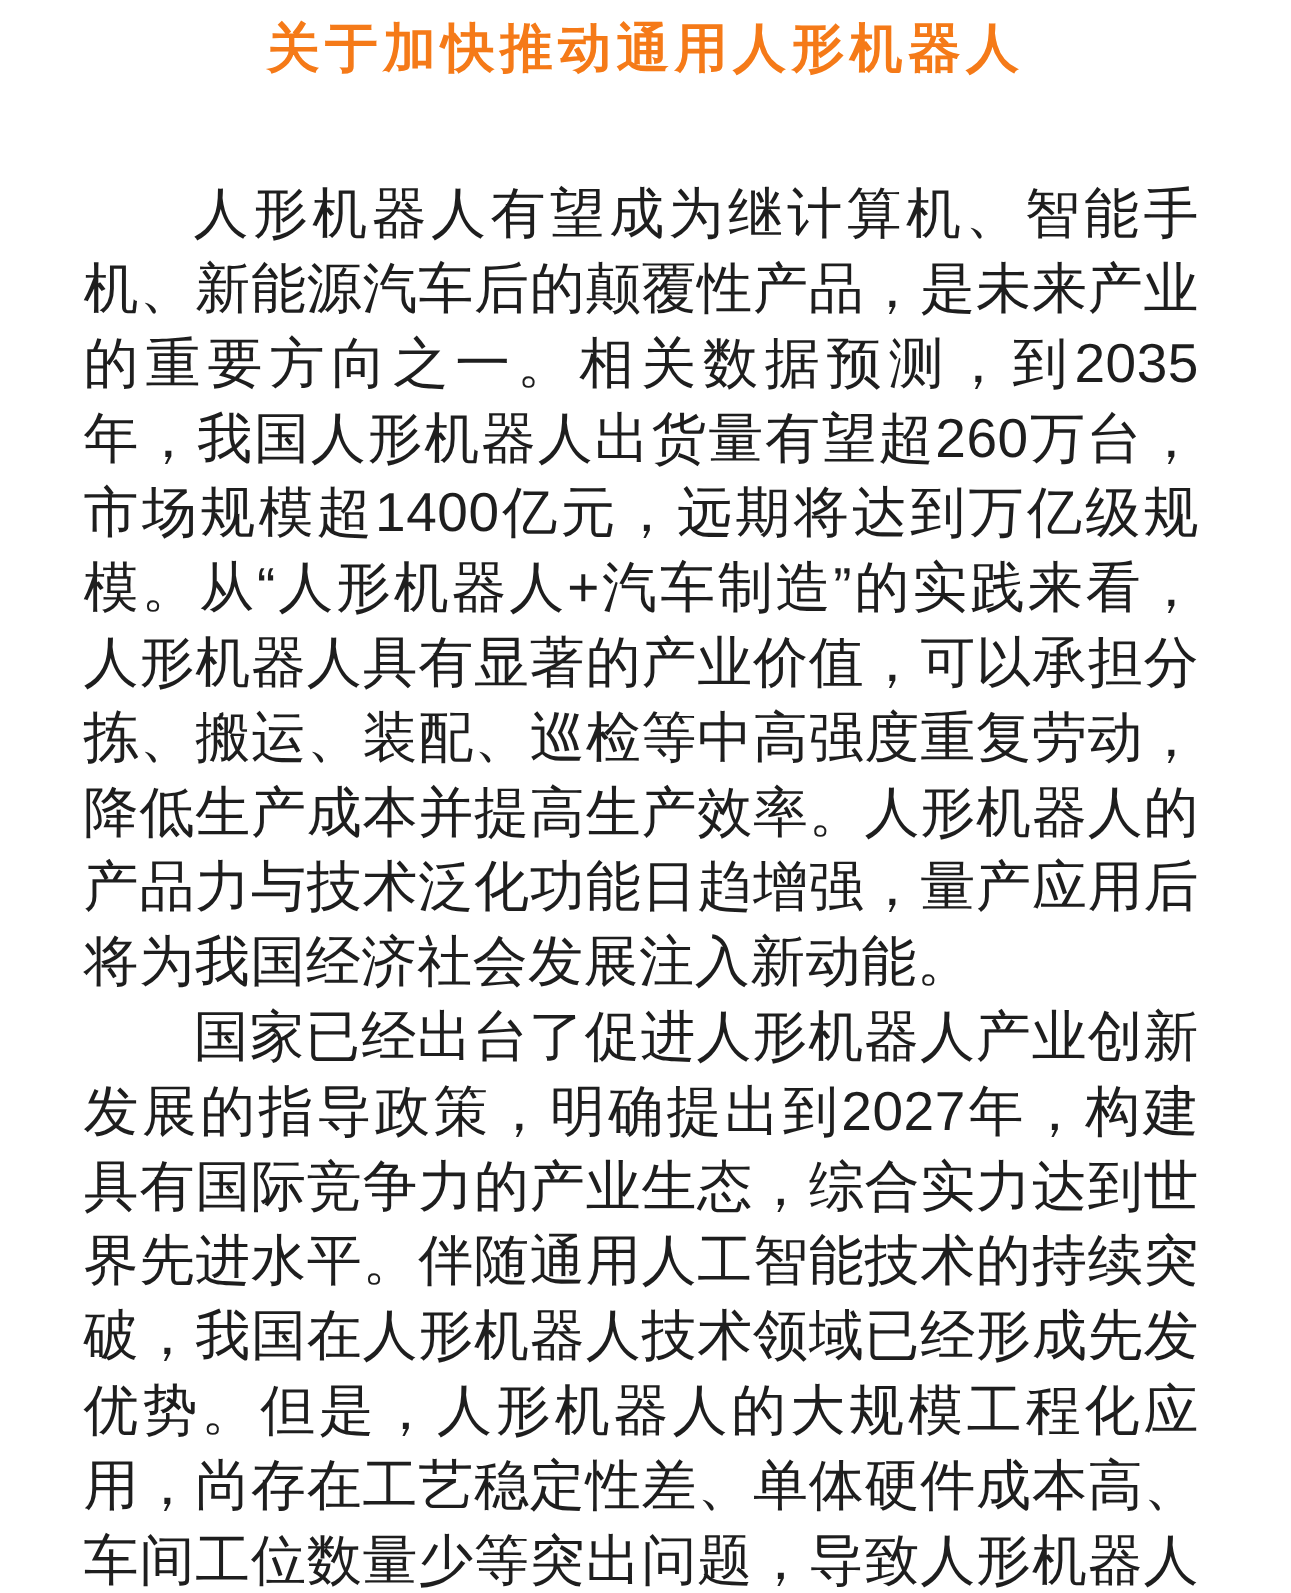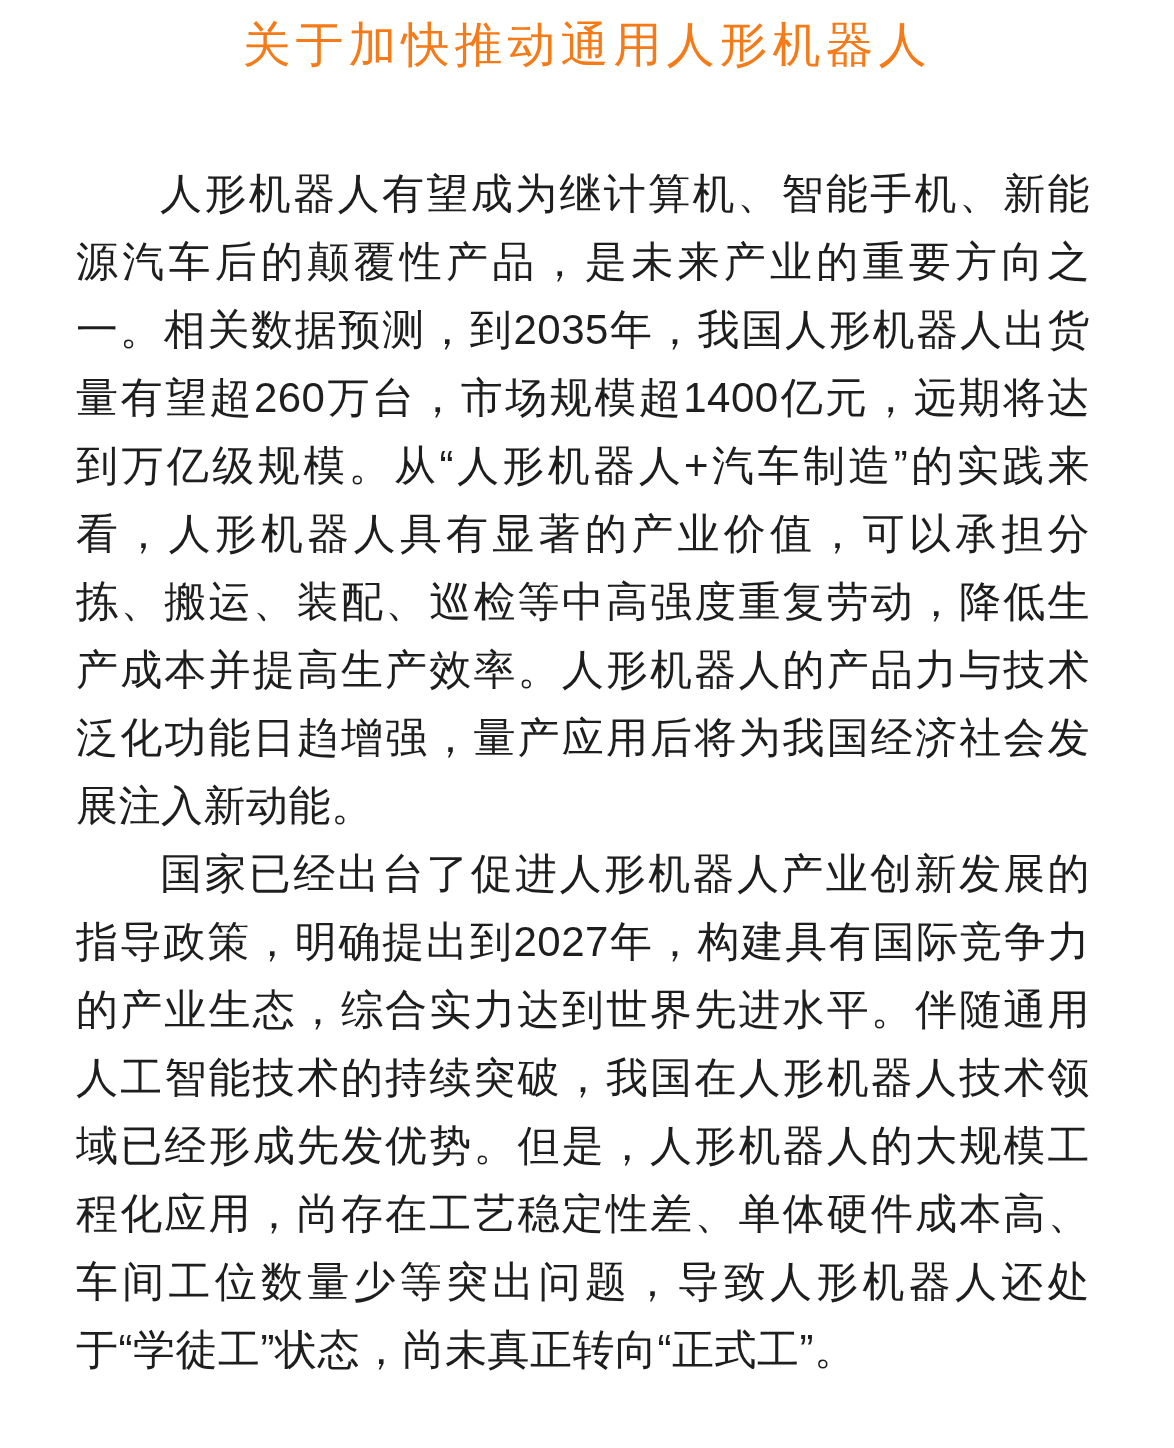--- a/index.html
+++ b/index.html
@@ -19,33 +19,33 @@
     height: 1448px;
     padding-top: 12px;
     background: var(--page-bg, #ffffff);
   }
   .title {
     margin: 0;
     text-align: center;
     color: var(--title-color, #F57A18);
     font-size: 48px;
     line-height: 66px;
-    font-weight: 400;
+    font-weight: 700;
     letter-spacing: 5px;
   }
   .title .title-line {
     display: block;
   }
   .body-wrap {
     margin-top: 82px;
   }
   .body-para {
     margin: 0 84px 0 76px;
     color: var(--body-color, #1e1e1e);
-    font-size: 42px;
+    font-size: 50px;
     line-height: 68px;
     font-weight: 400;
     text-align: justify;
     text-justify: inter-ideograph;
     text-indent: 2em;
     letter-spacing: 0.5px;
   }
 </style>
 </head>
 <body>

